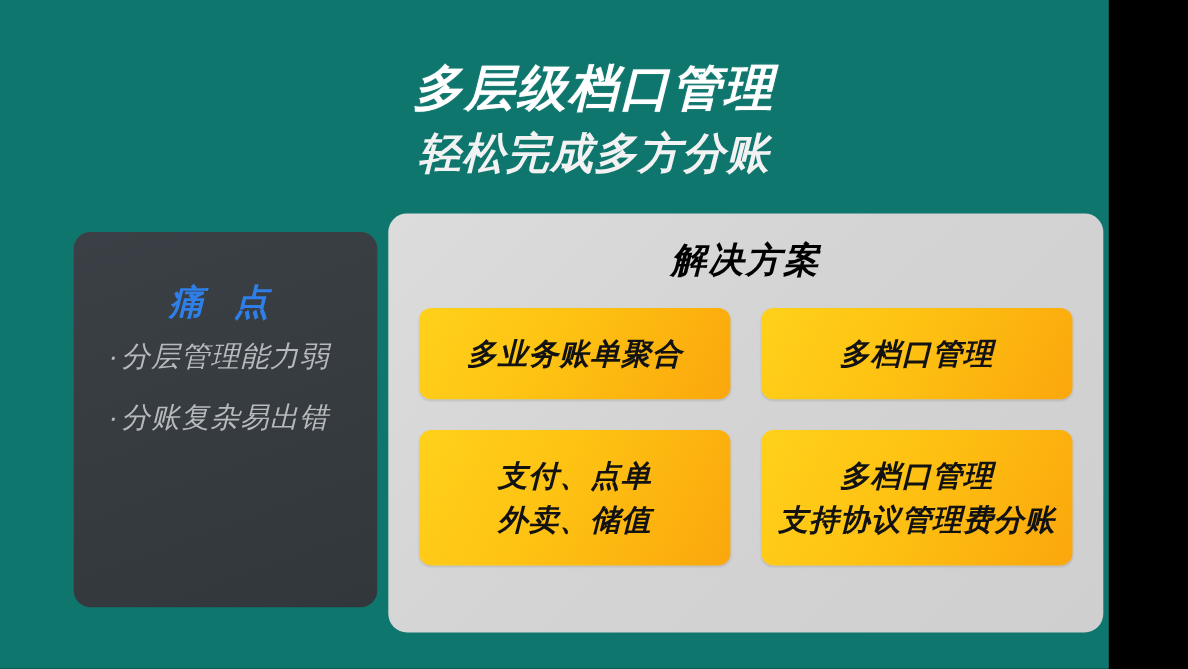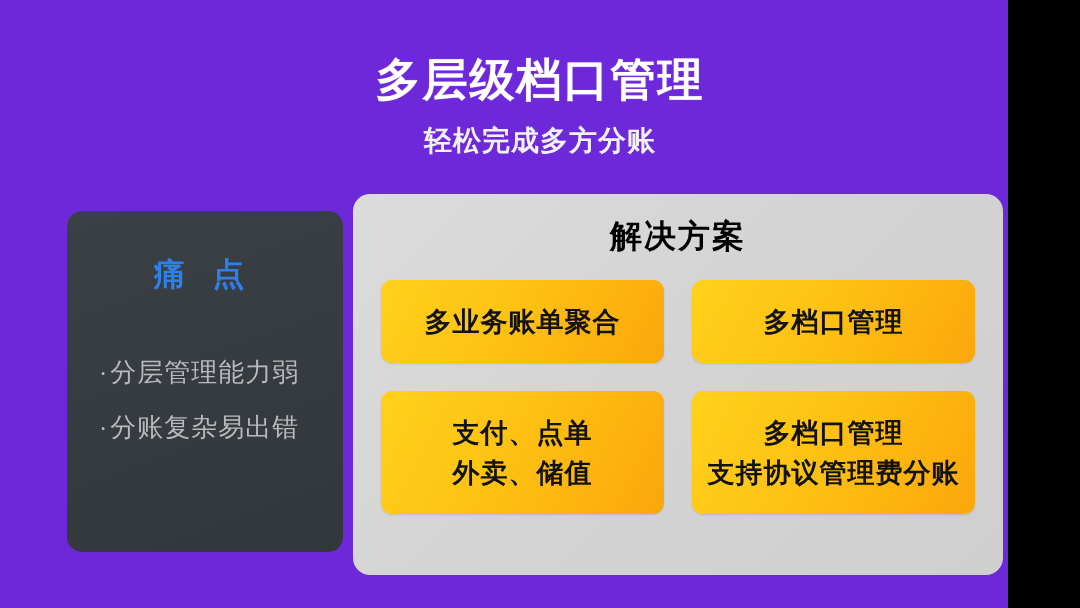--- a/index.html
+++ b/index.html
@@ -12,42 +12,43 @@
     width: 1080px;
     height: 608px;
     overflow: hidden;
     font-family: "Liberation Sans", "DejaVu Sans", sans-serif;
     -webkit-font-smoothing: antialiased;
   }
   .slide {
     position: relative;
     width: 1008px;
     height: 608px;
-    background: #6d28d9;
+    background: #0f766e;
+    font-style: italic;
   }
 
   
   .header {
     position: absolute;
     left: 0;
     top: 52px;
     width: 1080px;
     text-align: center;
   }
   .slide-title {
     font-size: 45px;
     line-height: 56px;
     font-weight: bold;
     color: #ffffff;
     letter-spacing: 2px;
     text-shadow: 0 0 1px rgba(255,255,255,0.5);
   }
   .slide-subtitle {
     margin-top: 12px;
-    font-size: 28px;
+    font-size: 39px;
     line-height: 42px;
     font-weight: bold;
     color: #f2f2f2;
     letter-spacing: 1px;
   }
 
   
   .pain-panel {
     position: absolute;
     left: 67px;
@@ -62,21 +63,21 @@
   .pain-title {
     text-align: center;
     font-size: 32px;
     line-height: 38px;
     font-weight: bold;
     color: #2f7fe8;
     letter-spacing: 9px;
     text-indent: 9px;
   }
   .pain-list {
-    margin-top: 64px;
+    margin-top: 16px;
     padding: 0;
     list-style: none;
   }
   .pain-item {
     display: block;
     text-align: center;
     font-size: 26px;
     line-height: 30px;
     color: #b7babd;
     margin-bottom: 25px;

